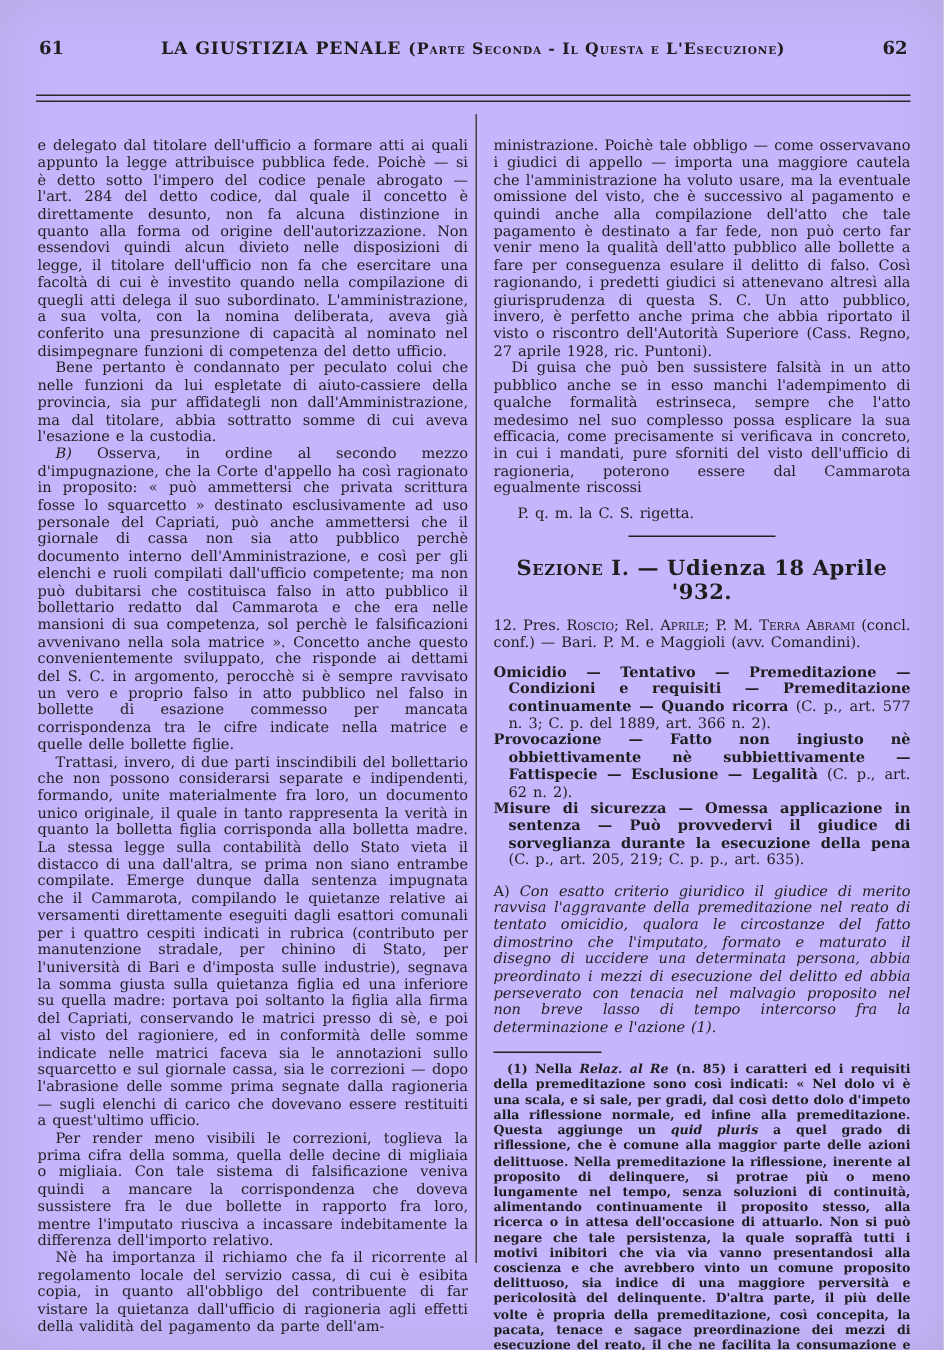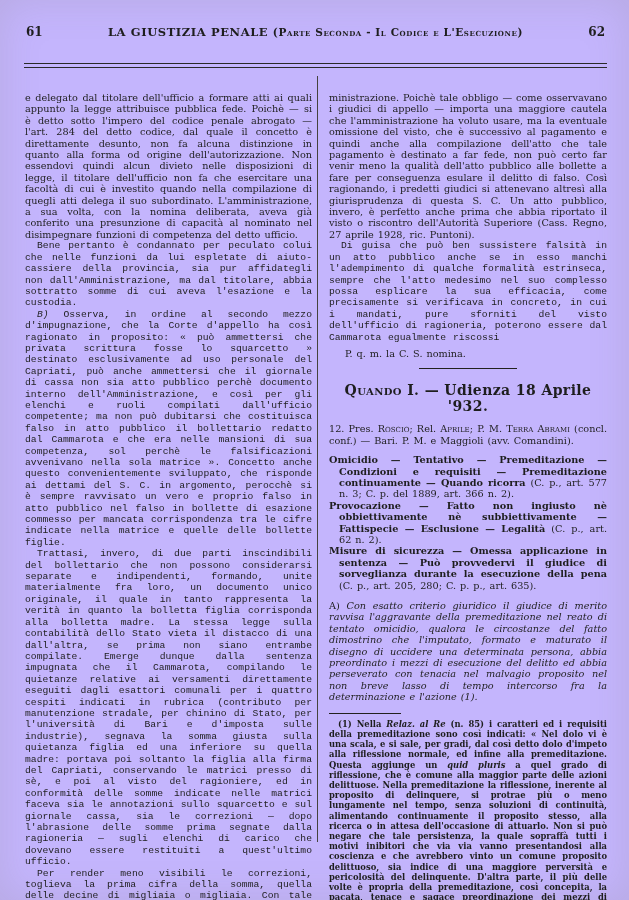--- a/index.html
+++ b/index.html
@@ -25,21 +25,21 @@
   .double-rule{
     position:absolute;top:63px;left:24px;right:22px;height:3px;
     border-top:1.6px solid #2a2a28;border-bottom:1px solid #2a2a28;
   }
   
   .col{position:absolute;top:92px;}
   .col-left{left:25px;width:287px;}
   .col-right{left:329px;width:278px;}
   .col-divider{position:absolute;top:76px;left:317px;width:1px;height:766px;background:#45423e;}
   .col p{margin:0;text-align:justify;font-size:9.7px;line-height:11.4px;word-spacing:0.9px;}
-  .ind{text-indent:12px;font-family:Liberation Mono, monospace;}
+  .ind{text-indent:12px;}
   .gap{margin-top:11px;}
   
   .pqm{text-indent:16px;margin-top:5px !important;text-align:left !important;}
   .short-rule{width:98px;margin:9px auto 0;border-top:1.3px solid #23211e;}
   .section-heading{
     margin:13px 0 9px;text-align:center;font-size:14px;font-weight:bold;
     letter-spacing:0.4px;font-family:"DejaVu Serif",serif;
   }
   .case-line{margin:0 0 8px !important;}
   .headnote{padding-left:10px;text-indent:-10px;}
@@ -53,52 +53,52 @@
   .i{font-style:italic;}
   .rm{font-style:normal;}
 </style>
 </head>
 <body>
 
 <div class="page">
 
   <div class="pagehead">
     <span class="pgnum">61</span>
-    <span class="running-title"><span>LA GIUSTIZIA PENALE </span><span class="rt-paren sc">(Parte Seconda - Il Codice e L'Esecuzione)</span></span>
+    <span class="running-title"><span>LA GIUSTIZIA PENALE </span><span class="rt-paren sc">(Parte Seconda - Il Questa e L'Esecuzione)</span></span>
     <span class="pgnum rightnum">62</span>
   </div>
 
   <div class="double-rule"></div>
 
   <div class="col col-left">
     <p>e delegato dal titolare dell'ufficio a formare atti ai quali appunto la legge attribuisce pubblica fede. Poichè — si è detto sotto l'impero del codice penale abrogato — l'art. 284 del detto codice, dal quale il concetto è direttamente desunto, non fa alcuna distinzione in quanto alla forma od origine dell'autorizzazione. Non essendovi quindi alcun divieto nelle disposizioni di legge, il titolare dell'ufficio non fa che esercitare una facoltà di cui è investito quando nella compilazione di quegli atti delega il suo subordinato. L'amministrazione, a sua volta, con la nomina deliberata, aveva già conferito una presunzione di capacità al nominato nel disimpegnare funzioni di competenza del detto ufficio.</p>
     <p class="ind">Bene pertanto è condannato per peculato colui che nelle funzioni da lui espletate di aiuto-cassiere della provincia, sia pur affidategli non dall'Amministrazione, ma dal titolare, abbia sottratto somme di cui aveva l'esazione e la custodia.</p>
     <p class="ind gap"><span class="i">B) </span><span>Osserva, in ordine al secondo mezzo d'impugnazione, che la Corte d'appello ha così ragionato in proposito: « può ammettersi che privata scrittura fosse lo squarcetto » destinato esclusivamente ad uso personale del Capriati, può anche ammettersi che il giornale di cassa non sia atto pubblico perchè documento interno dell'Amministrazione, e così per gli elenchi e ruoli compilati dall'ufficio competente; ma non può dubitarsi che costituisca falso in atto pubblico il bollettario redatto dal Cammarota e che era nelle mansioni di sua competenza, sol perchè le falsificazioni avvenivano nella sola matrice ». Concetto anche questo convenientemente sviluppato, che risponde ai dettami del S. C. in argomento, perocchè si è sempre ravvisato un vero e proprio falso in atto pubblico nel falso in bollette di esazione commesso per mancata corrispondenza tra le cifre indicate nella matrice e quelle delle bollette figlie.</span></p>
     <p class="ind">Trattasi, invero, di due parti inscindibili del bollettario che non possono considerarsi separate e indipendenti, formando, unite materialmente fra loro, un documento unico originale, il quale in tanto rappresenta la verità in quanto la bolletta figlia corrisponda alla bolletta madre. La stessa legge sulla contabilità dello Stato vieta il distacco di una dall'altra, se prima non siano entrambe compilate. Emerge dunque dalla sentenza impugnata che il Cammarota, compilando le quietanze relative ai versamenti direttamente eseguiti dagli esattori comunali per i quattro cespiti indicati in rubrica (contributo per manutenzione stradale, per chinino di Stato, per l'università di Bari e d'imposta sulle industrie), segnava la somma giusta sulla quietanza figlia ed una inferiore su quella madre: portava poi soltanto la figlia alla firma del Capriati, conservando le matrici presso di sè, e poi al visto del ragioniere, ed in conformità delle somme indicate nelle matrici faceva sia le annotazioni sullo squarcetto e sul giornale cassa, sia le correzioni — dopo l'abrasione delle somme prima segnate dalla ragioneria — sugli elenchi di carico che dovevano essere restituiti a quest'ultimo ufficio.</p>
     <p class="ind">Per render meno visibili le correzioni, toglieva la prima cifra della somma, quella delle decine di migliaia o migliaia. Con tale sistema di falsificazione veniva quindi a mancare la corrispondenza che doveva sussistere fra le due bollette in rapporto fra loro, mentre l'imputato riusciva a incassare indebitamente la differenza dell'importo relativo.</p>
     <p class="ind">Nè ha importanza il richiamo che fa il ricorrente al regolamento locale del servizio cassa, di cui è esibita copia, in quanto all'obbligo del contribuente di far vistare la quietanza dall'ufficio di ragioneria agli effetti della validità del pagamento da parte dell'am-</p>
   </div>
 
   <div class="col-divider"></div>
 
   <div class="col col-right">
     <p>ministrazione. Poichè tale obbligo — come osservavano i giudici di appello — importa una maggiore cautela che l'amministrazione ha voluto usare, ma la eventuale omissione del visto, che è successivo al pagamento e quindi anche alla compilazione dell'atto che tale pagamento è destinato a far fede, non può certo far venir meno la qualità dell'atto pubblico alle bollette a fare per conseguenza esulare il delitto di falso. Così ragionando, i predetti giudici si attenevano altresì alla giurisprudenza di questa S. C. Un atto pubblico, invero, è perfetto anche prima che abbia riportato il visto o riscontro dell'Autorità Superiore (Cass. Regno, 27 aprile 1928, ric. Puntoni).</p>
     <p class="ind">Di guisa che può ben sussistere falsità in un atto pubblico anche se in esso manchi l'adempimento di qualche formalità estrinseca, sempre che l'atto medesimo nel suo complesso possa esplicare la sua efficacia, come precisamente si verificava in concreto, in cui i mandati, pure sforniti del visto dell'ufficio di ragioneria, poterono essere dal Cammarota egualmente riscossi</p>
-    <p class="pqm">P. q. m. la C. S. nomina.</p>
+    <p class="pqm">P. q. m. la C. S. rigetta.</p>
 
     <div class="short-rule"></div>
 
-    <h2 class="section-heading"><span class="sc">Quando I.</span><span> — Udienza 18 Aprile '932.</span></h2>
+    <h2 class="section-heading"><span class="sc">Sezione I.</span><span> — Udienza 18 Aprile '932.</span></h2>
 
     <p class="case-line"><span>12. Pres. </span><span class="sc">Roscio</span><span>; Rel. </span><span class="sc">Aprile</span><span>; P. M. </span><span class="sc">Terra Abrami</span><span> (concl. conf.) — Bari. P. M. e Maggioli (avv. Comandini).</span></p>
 
     <div>
       <p class="headnote"><span class="hn-bold">Omicidio — Tentativo — Premeditazione — Condizioni e requisiti — Premeditazione continuamente — Quando ricorra</span><span> (C. p., art. 577 n. 3; C. p. del 1889, art. 366 n. 2).</span></p>
       <p class="headnote"><span class="hn-bold">Provocazione — Fatto non ingiusto nè obbiettivamente nè subbiettivamente — Fattispecie — Esclusione — Legalità</span><span> (C. p., art. 62 n. 2).</span></p>
-      <p class="headnote"><span class="hn-bold">Misure di sicurezza — Omessa applicazione in sentenza — Può provvedervi il giudice di sorveglianza durante la esecuzione della pena</span><span> (C. p., art. 205, 280; C. p. p., art. 635).</span></p>
+      <p class="headnote"><span class="hn-bold">Misure di sicurezza — Omessa applicazione in sentenza — Può provvedervi il giudice di sorveglianza durante la esecuzione della pena</span><span> (C. p., art. 205, 219; C. p. p., art. 635).</span></p>
     </div>
 
     <p class="holding"><span class="rm">A) </span><span>Con esatto criterio giuridico il giudice di merito ravvisa l'aggravante della premeditazione nel reato di tentato omicidio, qualora le circostanze del fatto dimostrino che l'imputato, formato e maturato il disegno di uccidere una determinata persona, abbia preordinato i mezzi di esecuzione del delitto ed abbia perseverato con tenacia nel malvagio proposito nel non breve lasso di tempo intercorso fra la determinazione e l'azione (1).</span></p>
 
     <div class="footnote-rule"></div>
 
     <div class="footnote">
       <p class="fn-p"><span>(1) Nella </span><span class="i">Relaz. al Re</span><span> (n. 85) i caratteri ed i requisiti della premeditazione sono così indicati: « Nel dolo vi è una scala, e si sale, per gradi, dal così detto dolo d'impeto alla riflessione normale, ed infine alla premeditazione. Questa aggiunge un </span><span class="i">quid pluris</span><span> a quel grado di riflessione, che è comune alla maggior parte delle azioni delittuose. Nella premeditazione la riflessione, inerente al proposito di delinquere, si protrae più o meno lungamente nel tempo, senza soluzioni di continuità, alimentando continuamente il proposito stesso, alla ricerca o in attesa dell'occasione di attuarlo. Non si può negare che tale persistenza, la quale sopraffà tutti i motivi inibitori che via via vanno presentandosi alla coscienza e che avrebbero vinto un comune proposito delittuoso, sia indice di una maggiore perversità e pericolosità del delinquente. D'altra parte, il più delle volte è propria della premeditazione, così concepita, la pacata, tenace e sagace preordinazione dei mezzi di esecuzione del reato, il che ne facilita la consumazione e quindi rende più difficile la preventiva difesa della persona contro la quale l'azione è diretta ».</span></p>
 
     </div>

